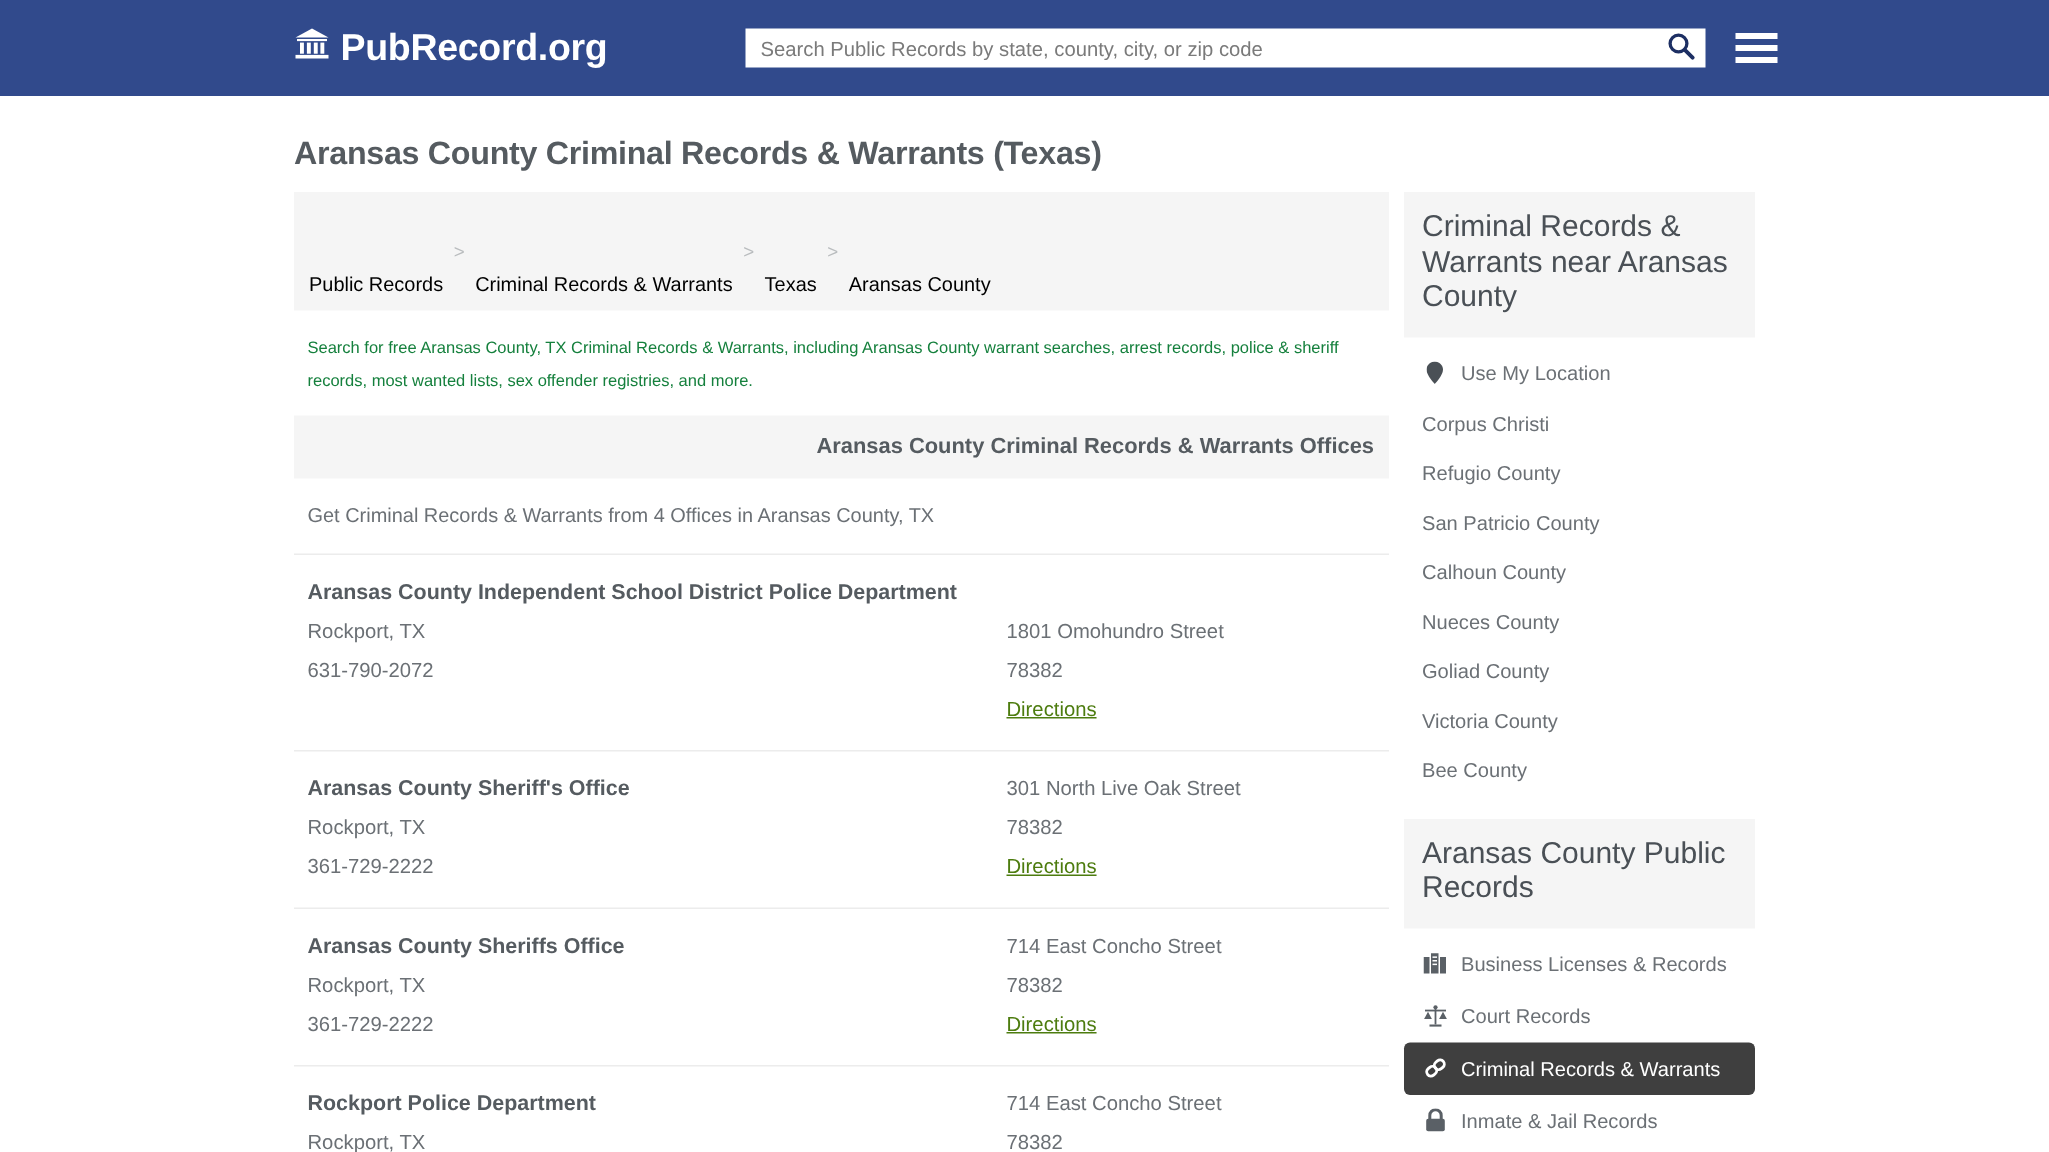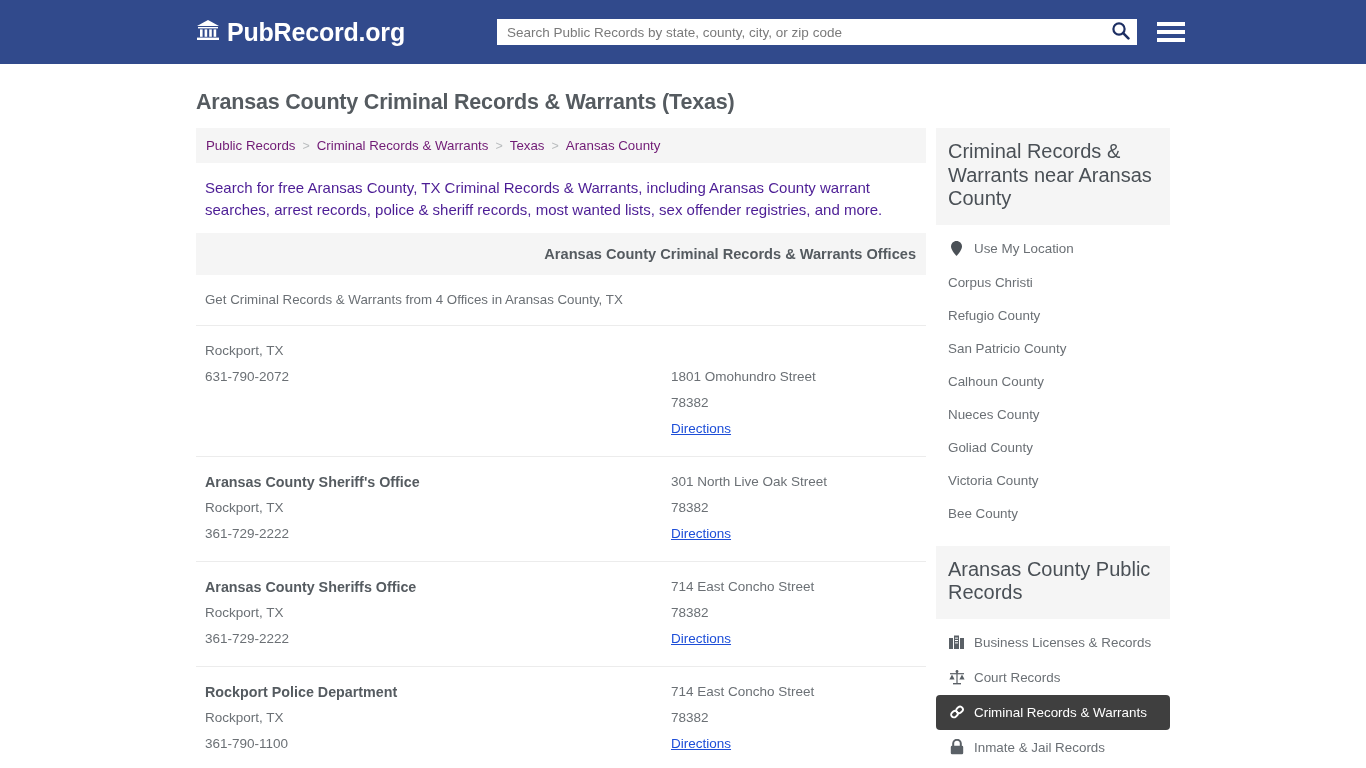--- a/index.html
+++ b/index.html
@@ -108,35 +108,36 @@
   .breadcrumb {
     background: #f5f5f5;
     padding: 10px 10px 10px 10px;
     font-size: 13.3px;
     display: flex;
     align-items: center;
     flex-wrap: nowrap;
     gap: 0;
   }
   .crumb {
-    color: #701a75;
+    color: #000000;
     text-decoration: none;
     white-space: nowrap;
+    margin-top: 44px;
   }
   .crumb-sep {
     color: #b9bcbe;
     padding: 0 7px;
     font-size: 12.5px;
   }
 
   
   .intro {
-    font-size: 15px;
+    font-size: 11px;
     line-height: 22px;
-    color: #4c1d95;
+    color: #15803d;
     padding: 14px 2px 12px 9px;
   }
 
   
   .section-bar {
     background: #f5f5f5;
     font-size: 14.6px;
     font-weight: bold;
     color: #555b60;
     padding: 13px 10px;
@@ -169,21 +170,21 @@
     color: #6b7075;
     line-height: 26px;
   }
   .office-addr {
     font-size: 13.5px;
     color: #6b7075;
     line-height: 26px;
   }
   .directions {
     font-size: 13.5px;
-    color: #1d4ed8;
+    color: #4d7c0f;
     line-height: 26px;
     text-decoration: underline;
     display: inline-block;
   }
   .spacer-26 { height: 26px; }
 
   
   .side-head {
     background: #f5f5f5;
     padding: 12px 12px 14px 12px;
@@ -274,20 +275,21 @@
         <a class="crumb" href="#">Aransas County</a>
       </div>
 
       <p class="intro">Search for free Aransas County, TX Criminal Records &amp; Warrants, including Aransas County warrant searches, arrest records, police &amp; sheriff records, most wanted lists, sex offender registries, and more.</p>
 
       <div class="section-bar">Aransas County Criminal Records &amp; Warrants Offices</div>
       <div class="section-note">Get Criminal Records &amp; Warrants from 4 Offices in Aransas County, TX</div>
 
       <div class="office-row">
         <div class="office-left">
+          <div class="office-name">Aransas County Independent School District Police Department</div>
           <div class="office-line">Rockport, TX</div>
           <div class="office-line">631-790-2072</div>
         </div>
         <div class="office-right">
           <div class="spacer-26"></div>
           <div class="office-addr">1801 Omohundro Street</div>
           <div class="office-addr">78382</div>
           <a class="directions" href="#">Directions</a>
         </div>
       </div>

